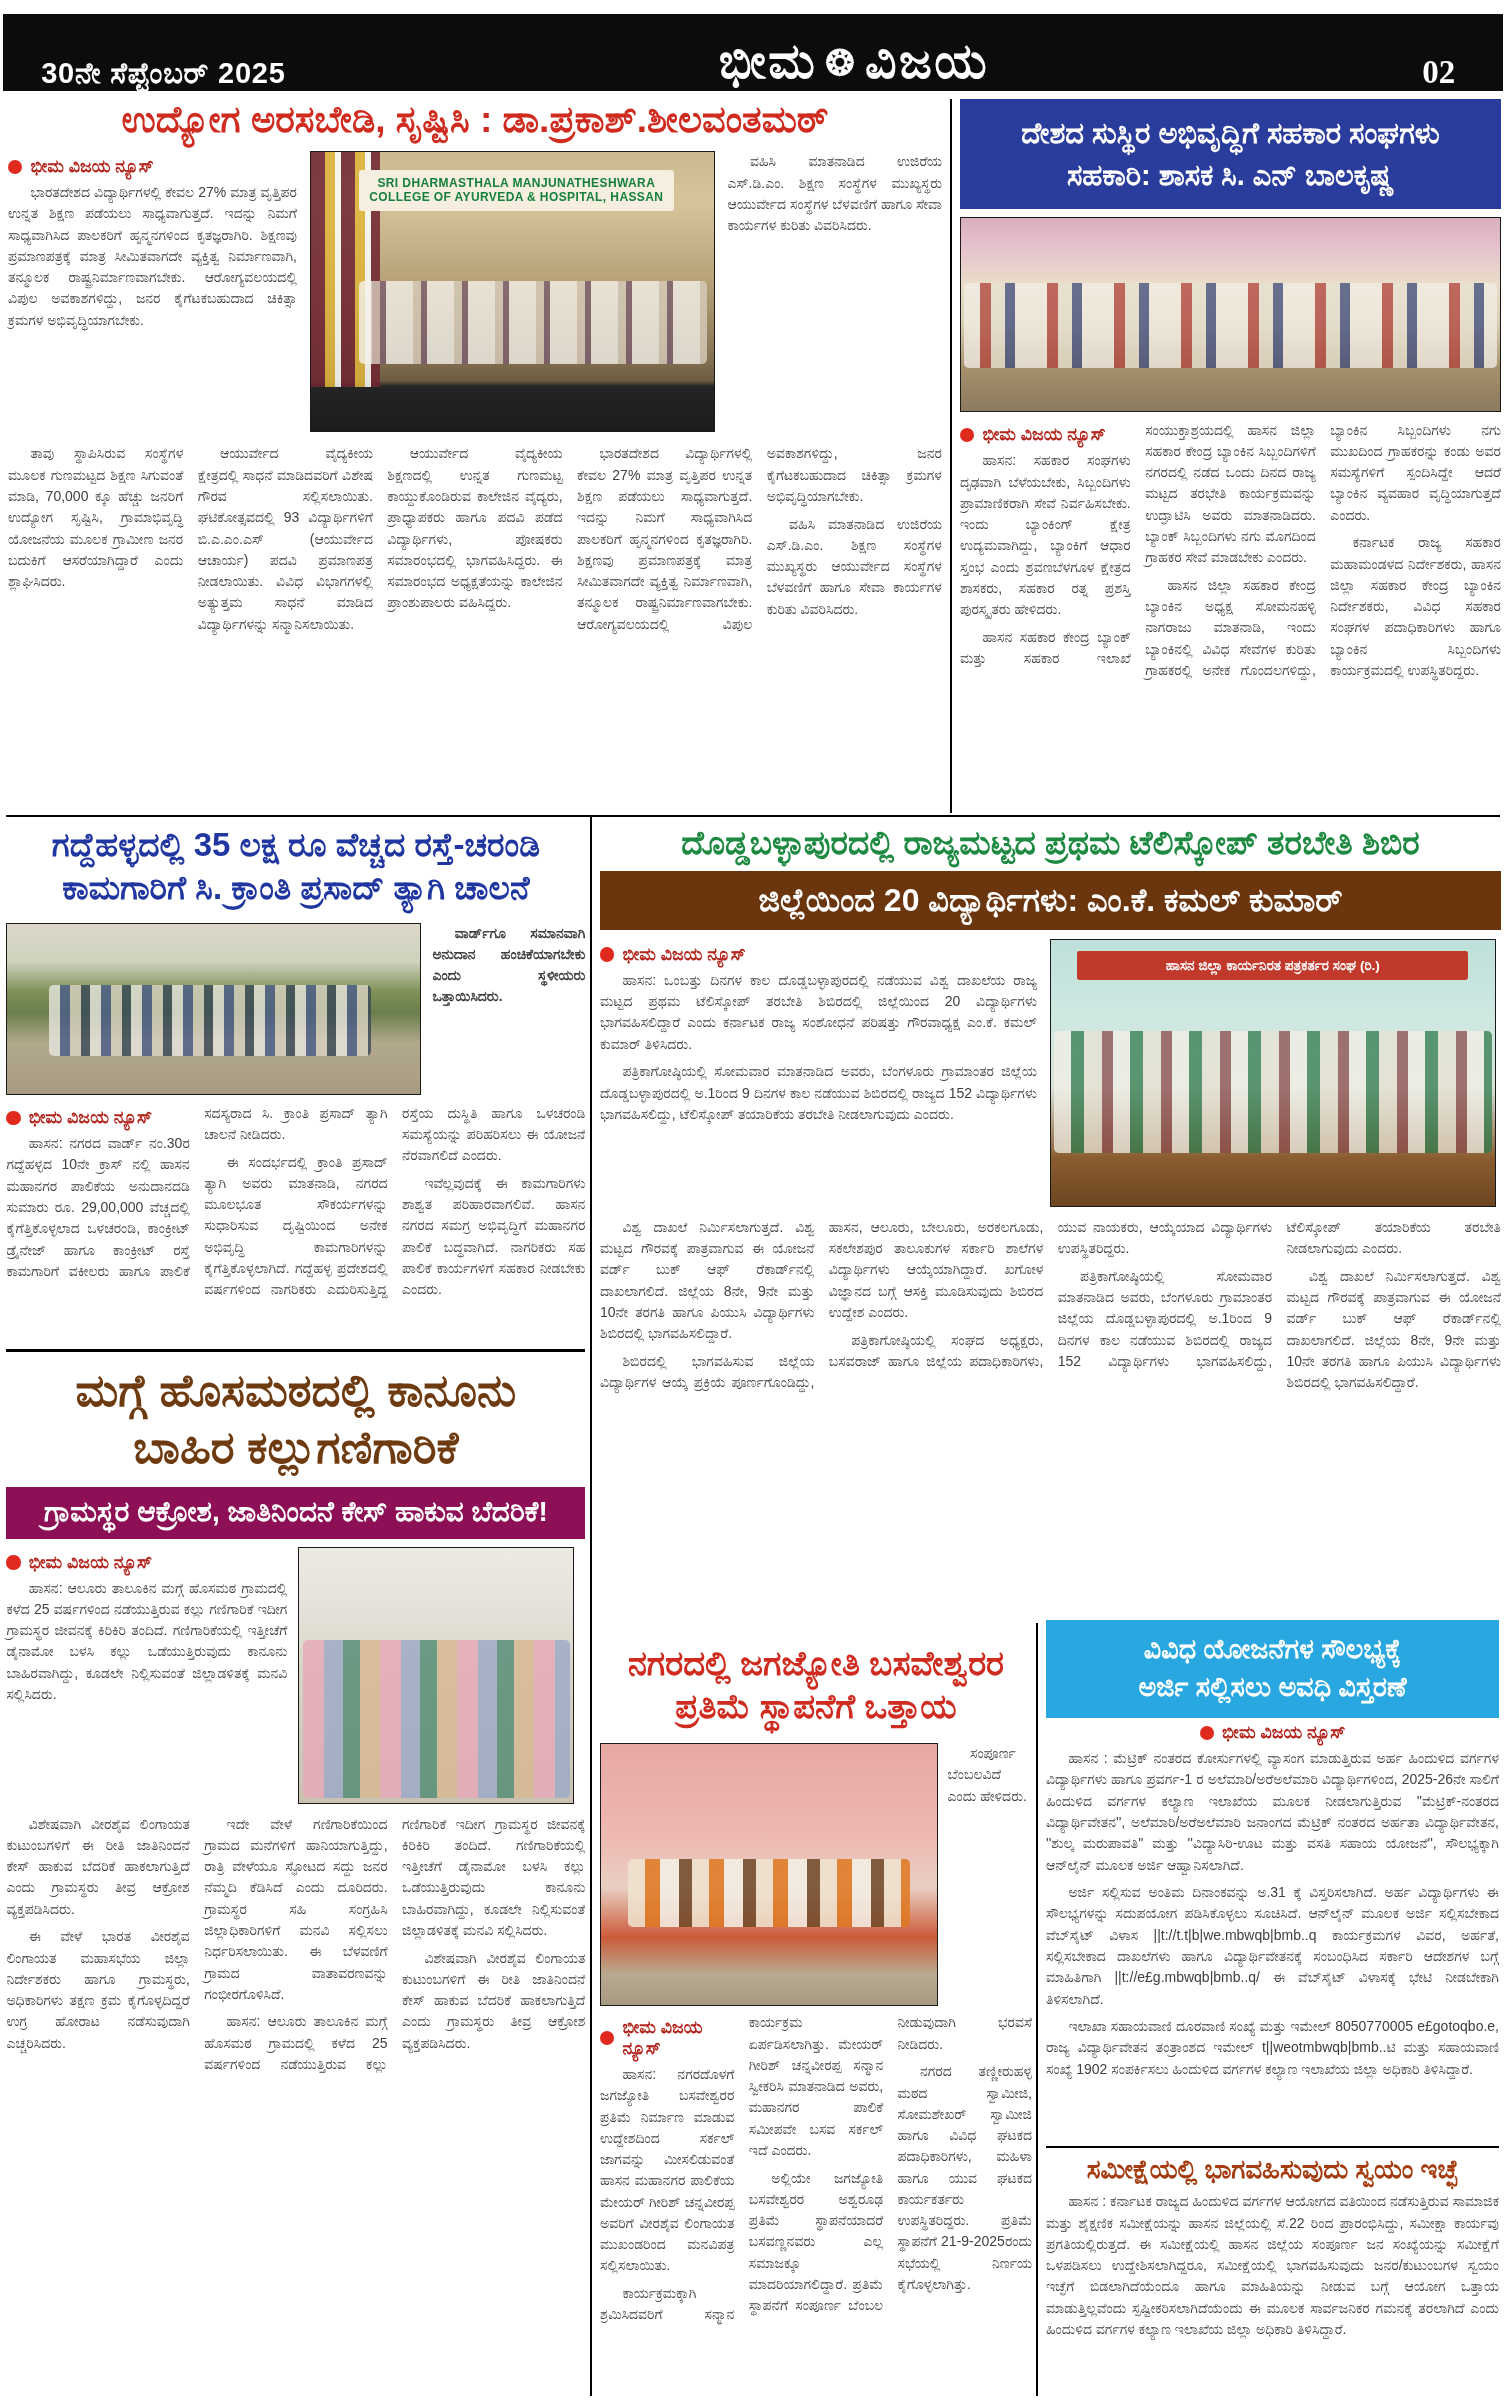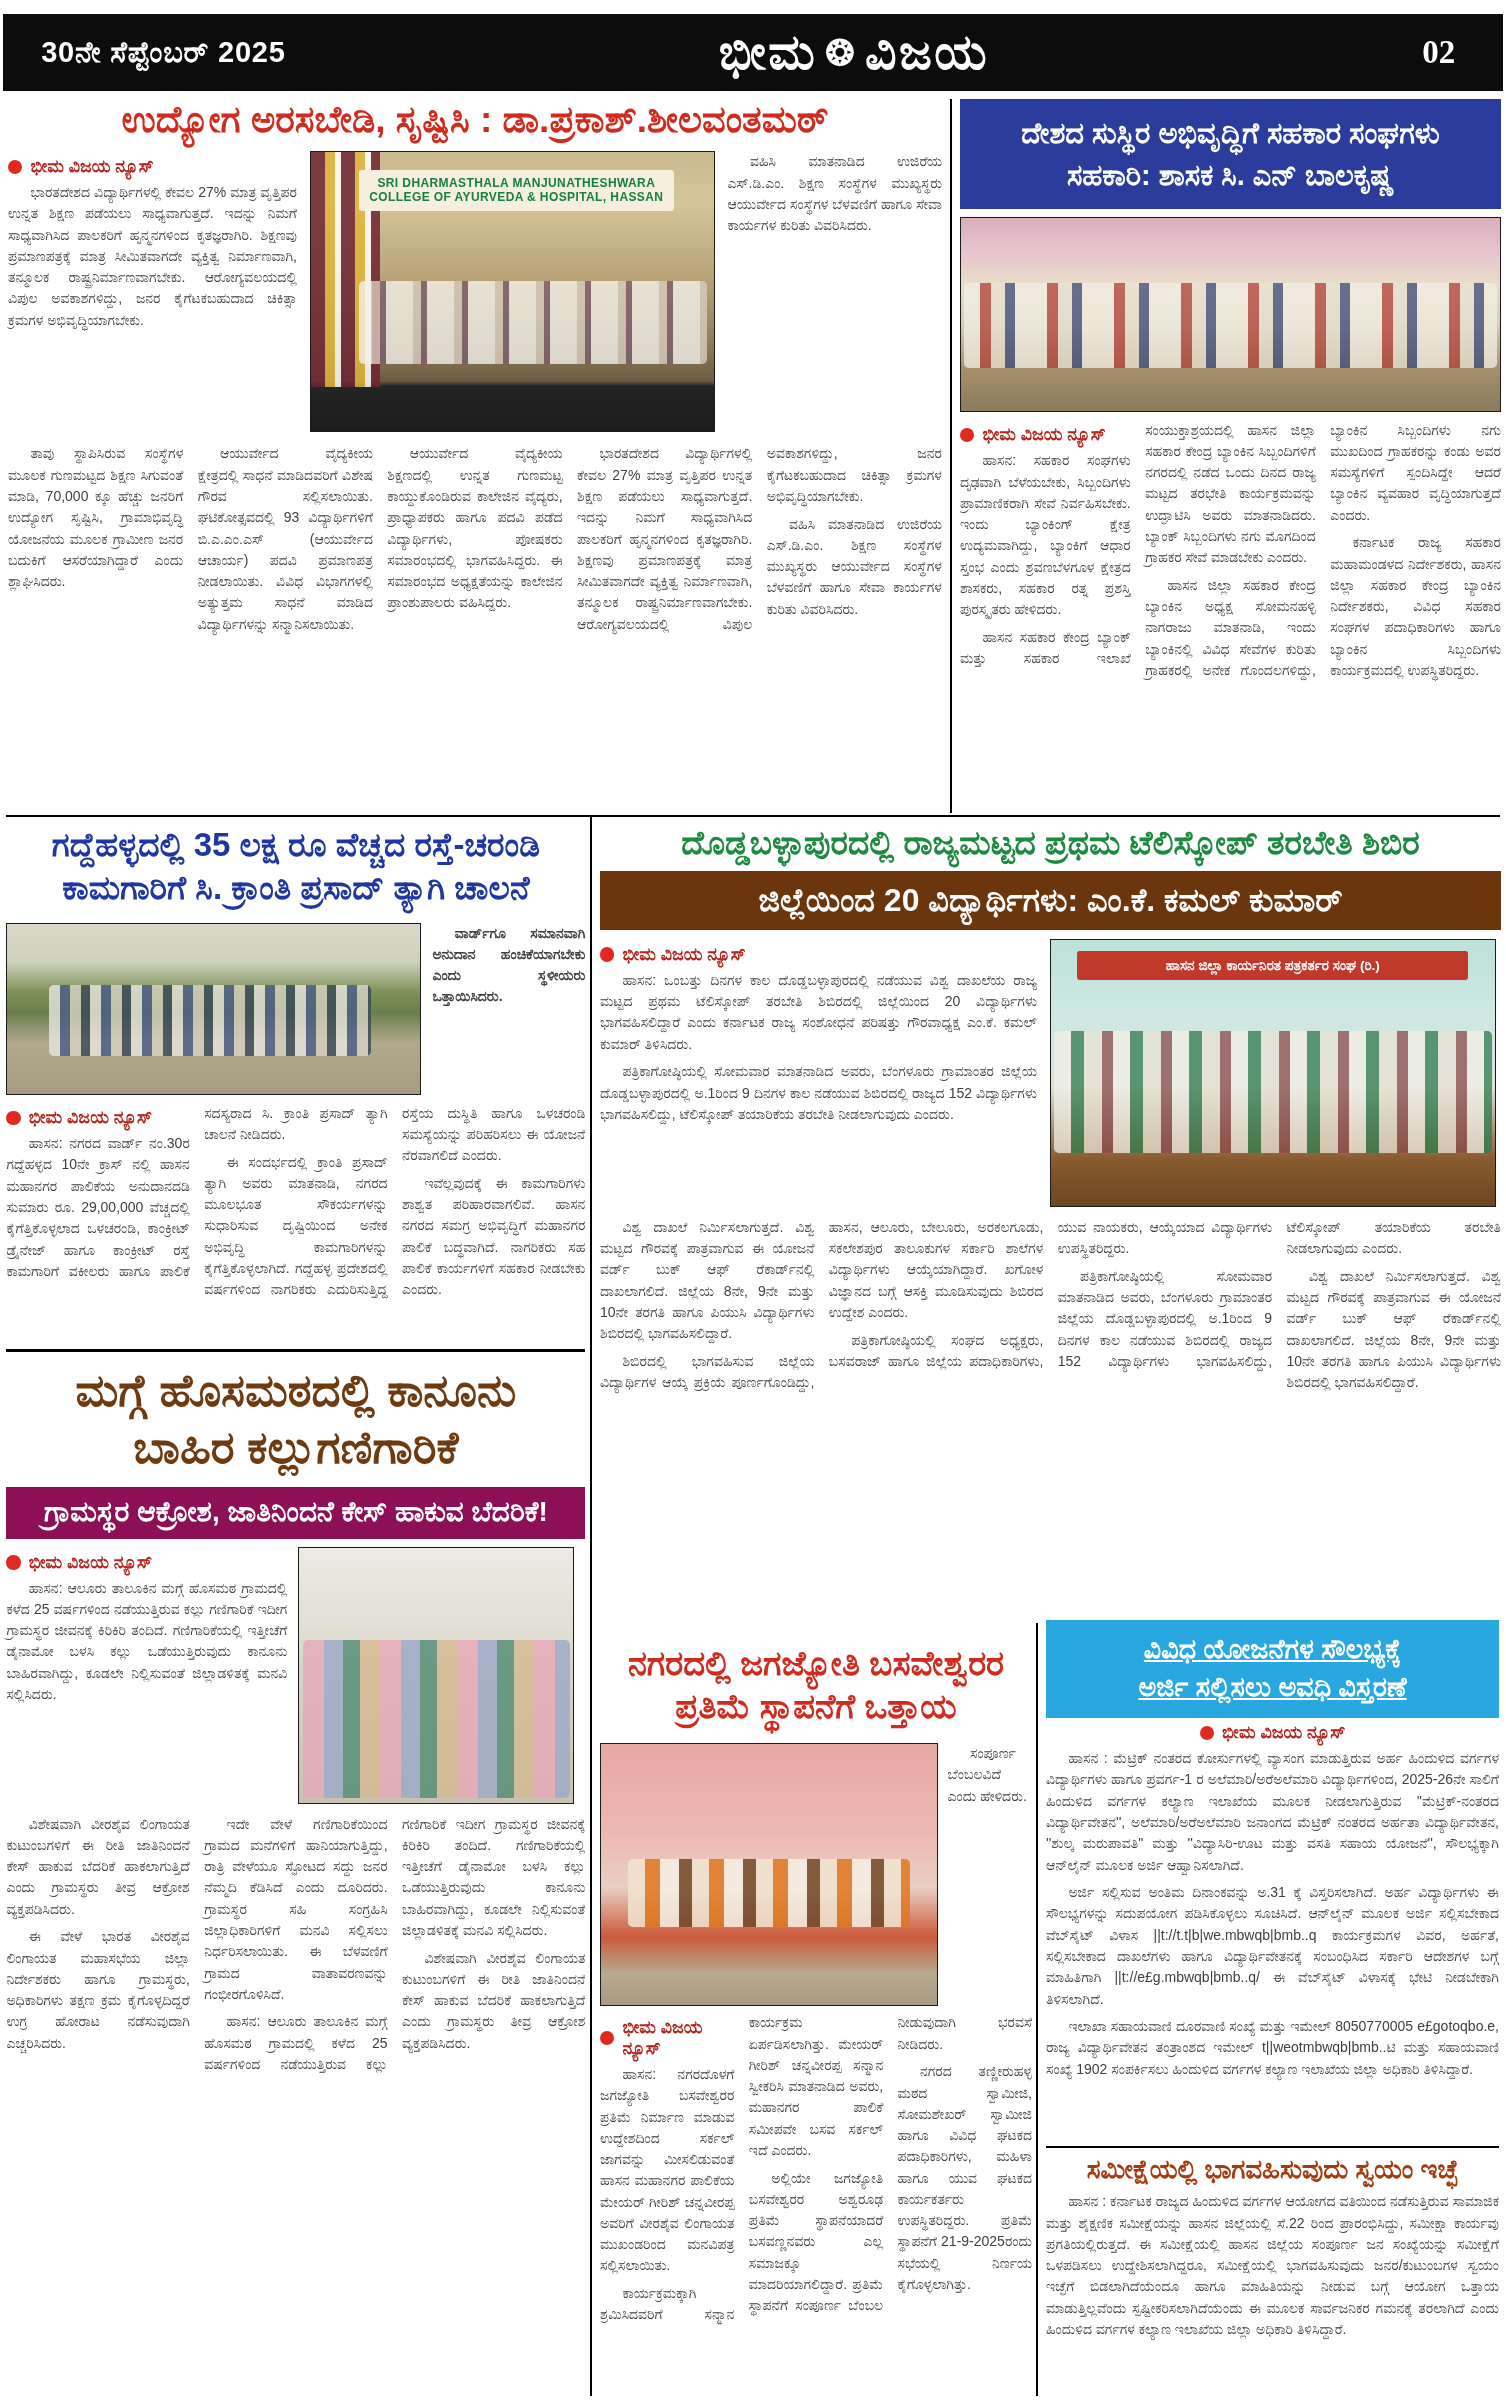--- a/index.html
+++ b/index.html
@@ -1,20 +1,20 @@
 <!DOCTYPE html>
 <html style="font-size:12.8px"><head>
 <meta charset="utf-8">
 <style>
   html,body{margin:0;padding:0;background:#e8e8e8;}
   .page{position:relative;width:1507px;height:2401px;background:#ffffff;overflow:hidden;
         font-family:"Liberation Sans", sans-serif;color:#111;}
   
   .masthead{position:absolute;left:3.2px;top:14.4px;width:1500px;height:77px;background:#0c0c0c;
-            display:flex;align-items:center;justify-content:space-between;color:#fff;}
+            display:flex;align-items:flex-end;justify-content:space-between;color:#fff;}
   .mh-date{font-size:29px;font-weight:bold;padding-left:38px;letter-spacing:0.8px;}
   .mh-title{font-size:49px;font-weight:bold;letter-spacing:2.4px;display:flex;align-items:center;gap:8px;}
   .mh-chakra{font-size:35px;line-height:1;}
   .mh-page{font-size:33px;font-weight:bold;padding-right:48px;font-family:"Liberation Serif",serif;}
   
   .byline{display:flex;align-items:center;gap:8px;margin:4.8px 0;}
   .byline .dot{width:14.4px;height:14.4px;border-radius:50%;background:#e02a1f;flex:0 0 auto;}
   .byline .bl-text{color:#b3261e;font-weight:bold;font-size:17.5px;}
   .body-text p{margin:0 0 6.4px 0;text-align:justify;text-indent:1.6em;font-size:14px;line-height:1.52;
                color:#404040;}
@@ -97,21 +97,21 @@
   .statue-photo{width:338px;height:263px;flex:0 0 auto;background:
       linear-gradient(180deg,#e7a8a2 0%,#eeb8b2 34%,#e9cfc2 55%,#cc5a3a 74%,#b8aa90 88%,#a89a80 100%);}
   .statue-photo .people{position:absolute;left:8%;right:8%;top:44%;height:26%;
       background:repeating-linear-gradient(90deg,#f0e4d0 0 17.5px,#e07820 17.5px 32px,#f4f0e6 32px 51px,#704828 51px 64px);
       opacity:.85;border-radius:4.8px;}
   .statue-side{flex:1 1 auto;}
   .statue-below{margin-top:6.4px;height:367px;overflow:hidden;}
   
   .art-schemes{position:absolute;left:1046px;top:1620px;width:453px;}
   .hbox-sky{background:#29a7e0;color:#fff;text-align:center;font-weight:bold;font-size:27px;
-            line-height:1.4;padding:11px 4.8px;text-decoration:underline;}
+            line-height:1.4;padding:11px 4.8px;}
   .schemes-byline{justify-content:center;}
   .schemes-body{height:343px;overflow:hidden;}
   .art-survey{position:absolute;left:1046px;top:2154px;width:453px;}
   .art-survey h2{margin:0 0 6.4px 0;color:#a43c10;font-size:26px;font-weight:bold;text-align:center;}
   .survey-body{height:199px;overflow:hidden;}
   .side-note-strong{font-weight:bold;font-size:15px;color:#161616;text-align:justify;}
 </style>
 </head>
 <body>
 

